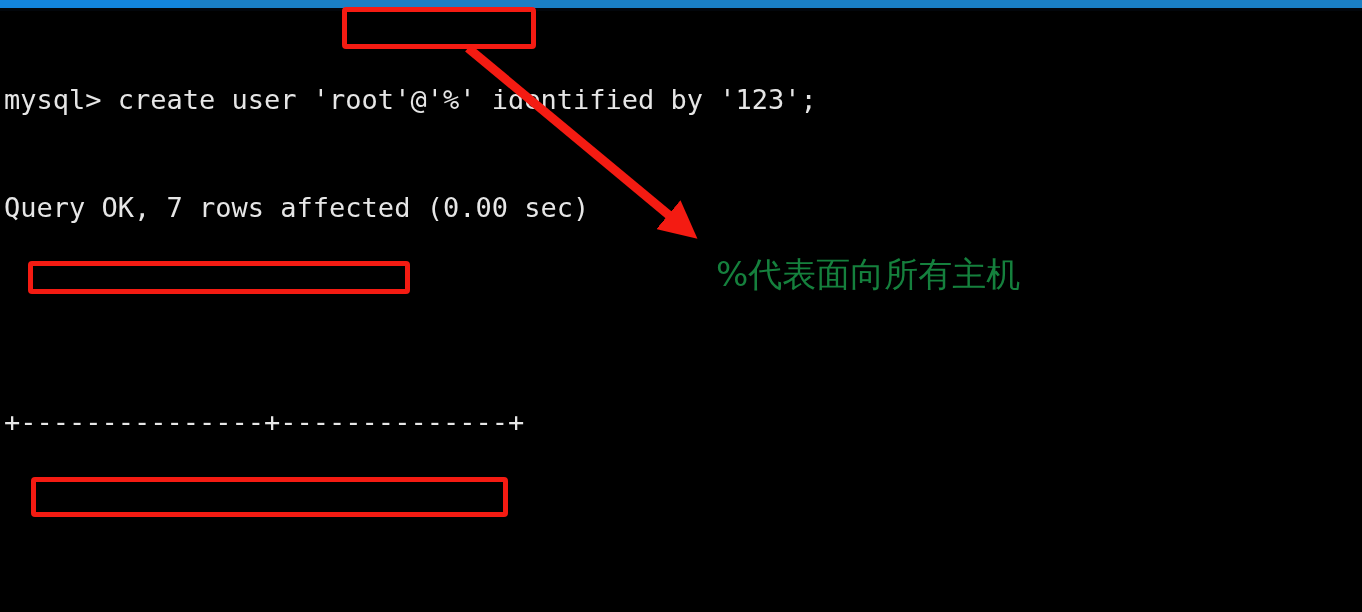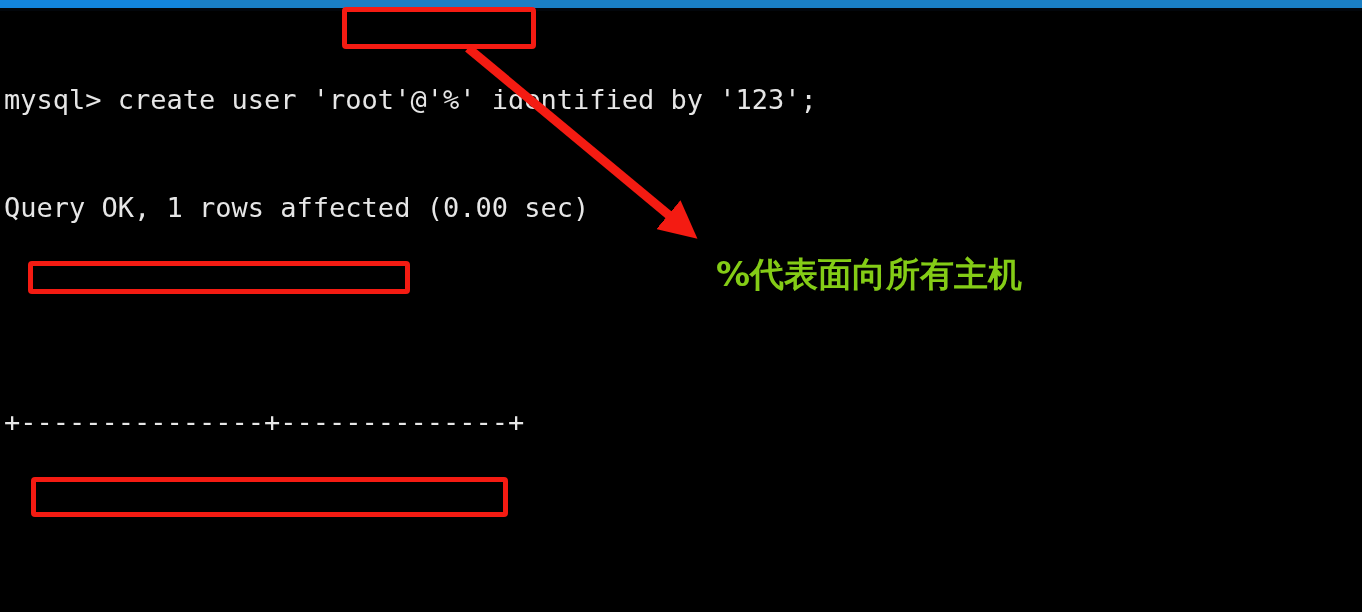--- a/index.html
+++ b/index.html
@@ -73,42 +73,42 @@
     position: absolute;
     border: 5px solid #f41b12;
     border-radius: 4px;
     box-sizing: border-box;
     background: transparent;
   }
   #anno-text {
     position: absolute;
     left: 716px;
     top: 254px;
-    color: #84cc16;
+    color: #15803d;
     font-family: "DejaVu Sans", "Liberation Sans", sans-serif;
     font-size: 34px;
     line-height: 40px;
-    font-weight: 700;
+    font-weight: 400;
     white-space: pre;
   }
 </style>
 </head>
 <body>
 
 <div id="screen">
 
   <div id="topbar">
     <div class="bar-seg-left"></div>
     <div class="bar-seg-right"></div>
   </div>
   <div id="topbar-shadow"></div>
 
   <div id="terminal">
     <div class="tline">mysql&gt; create user 'root'@'%' identified by '123';</div>
-    <div class="tline">Query OK, 1 rows affected (0.00 sec)</div>
+    <div class="tline">Query OK, 7 rows affected (0.00 sec)</div>
     <div class="tline"></div>
     <div class="tline">+---------------+--------------+</div>
     
     
     
     
     
     
     
     

